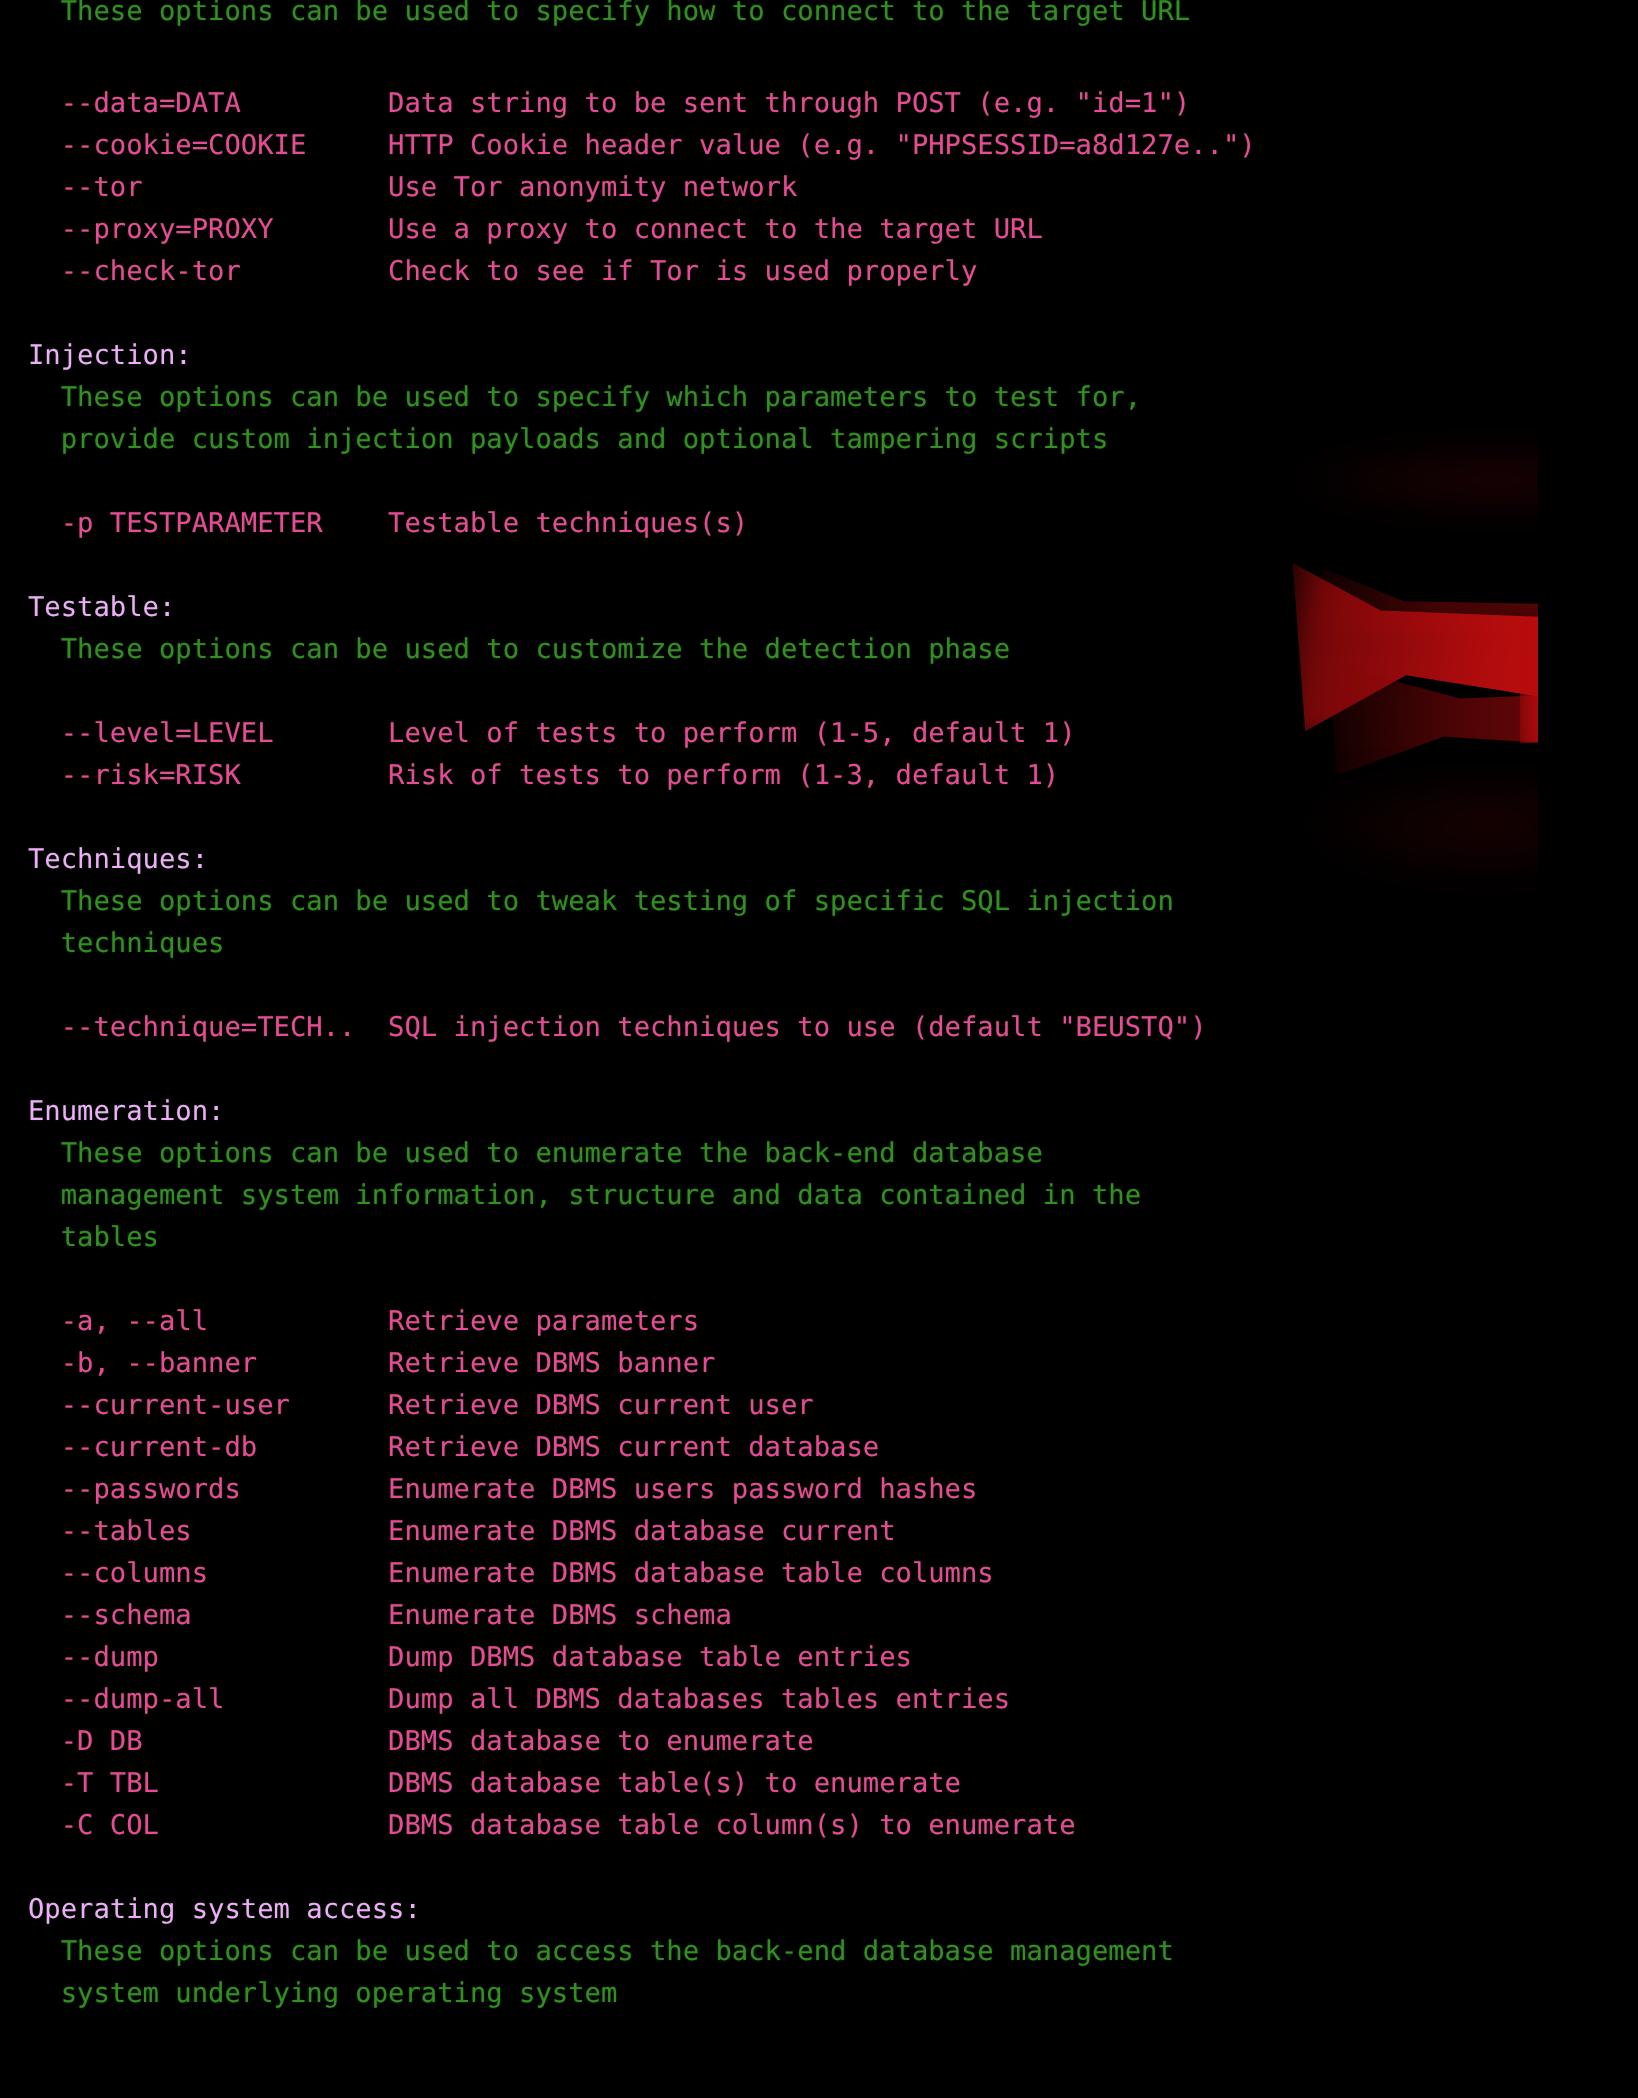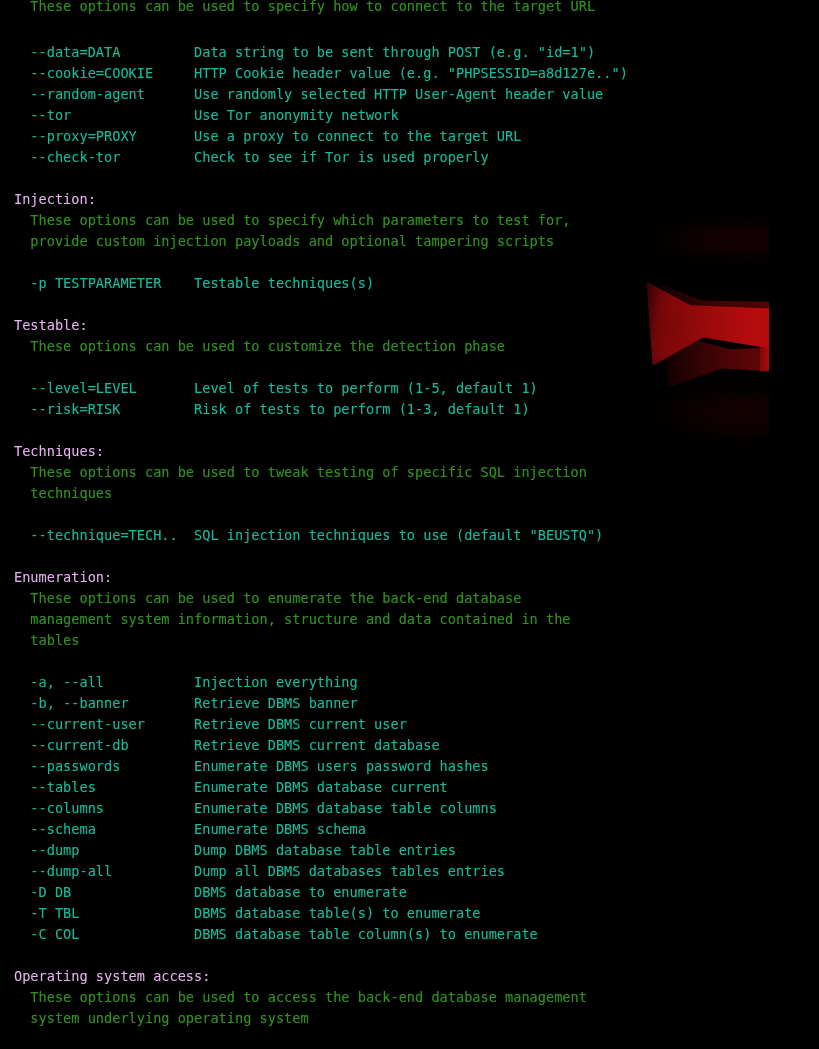--- a/index.html
+++ b/index.html
@@ -126,21 +126,21 @@
   .line {
     height: 21px;
     line-height: 21px;
     white-space: pre;
     color: #2f8f1f;
     text-shadow: 0 0 1px rgba(60,180,40,0.35);
   }
   .line.blank { color: transparent; }
   .line.section { color: #f0abfc; }
   .line.desc   { color: #338f22; }
-  .line.opt    { color: #14b8a6; }
+  .line.opt    { color: #ec4899; }
   .line.first  { position: relative; top: -4px; }
 </style>
 </head>
 <body>
 
 <div id="terminal">
 
   <div id="wallpaper">
     <div class="glow-band spark-dim1"></div>
     <div class="glow-band band-upper-feather"></div>
@@ -149,21 +149,20 @@
     <div class="glow-band band-tail"></div>
     <div class="glow-band spark-tr"></div>
     <div class="glow-band spark-dim2"></div>
   </div>
 
   <div id="text-layer">
       <div class="line desc first">  These options can be used to specify how to connect to the target URL</div>
       <div class="line blank"></div>
       <div class="line opt">  --data=DATA         Data string to be sent through POST (e.g. "id=1")</div>
       <div class="line opt">  --cookie=COOKIE     HTTP Cookie header value (e.g. "PHPSESSID=a8d127e..")</div>
-      <div class="line opt">  --random-agent      Use randomly selected HTTP User-Agent header value</div>
       <div class="line opt">  --tor               Use Tor anonymity network</div>
       <div class="line opt">  --proxy=PROXY       Use a proxy to connect to the target URL</div>
       <div class="line opt">  --check-tor         Check to see if Tor is used properly</div>
       <div class="line blank"></div>
       <div class="line section">Injection:</div>
       <div class="line desc">  These options can be used to specify which parameters to test for,</div>
       <div class="line desc">  provide custom injection payloads and optional tampering scripts</div>
       <div class="line blank"></div>
       <div class="line opt">  -p TESTPARAMETER    Testable techniques(s)</div>
       <div class="line blank"></div>
@@ -177,21 +176,21 @@
       <div class="line desc">  These options can be used to tweak testing of specific SQL injection</div>
       <div class="line desc">  techniques</div>
       <div class="line blank"></div>
       <div class="line opt">  --technique=TECH..  SQL injection techniques to use (default "BEUSTQ")</div>
       <div class="line blank"></div>
       <div class="line section">Enumeration:</div>
       <div class="line desc">  These options can be used to enumerate the back-end database</div>
       <div class="line desc">  management system information, structure and data contained in the</div>
       <div class="line desc">  tables</div>
       <div class="line blank"></div>
-      <div class="line opt">  -a, --all           Injection everything</div>
+      <div class="line opt">  -a, --all           Retrieve parameters</div>
       <div class="line opt">  -b, --banner        Retrieve DBMS banner</div>
       <div class="line opt">  --current-user      Retrieve DBMS current user</div>
       <div class="line opt">  --current-db        Retrieve DBMS current database</div>
       <div class="line opt">  --passwords         Enumerate DBMS users password hashes</div>
       <div class="line opt">  --tables            Enumerate DBMS database current</div>
       <div class="line opt">  --columns           Enumerate DBMS database table columns</div>
       <div class="line opt">  --schema            Enumerate DBMS schema</div>
       <div class="line opt">  --dump              Dump DBMS database table entries</div>
       <div class="line opt">  --dump-all          Dump all DBMS databases tables entries</div>
       <div class="line opt">  -D DB               DBMS database to enumerate</div>

